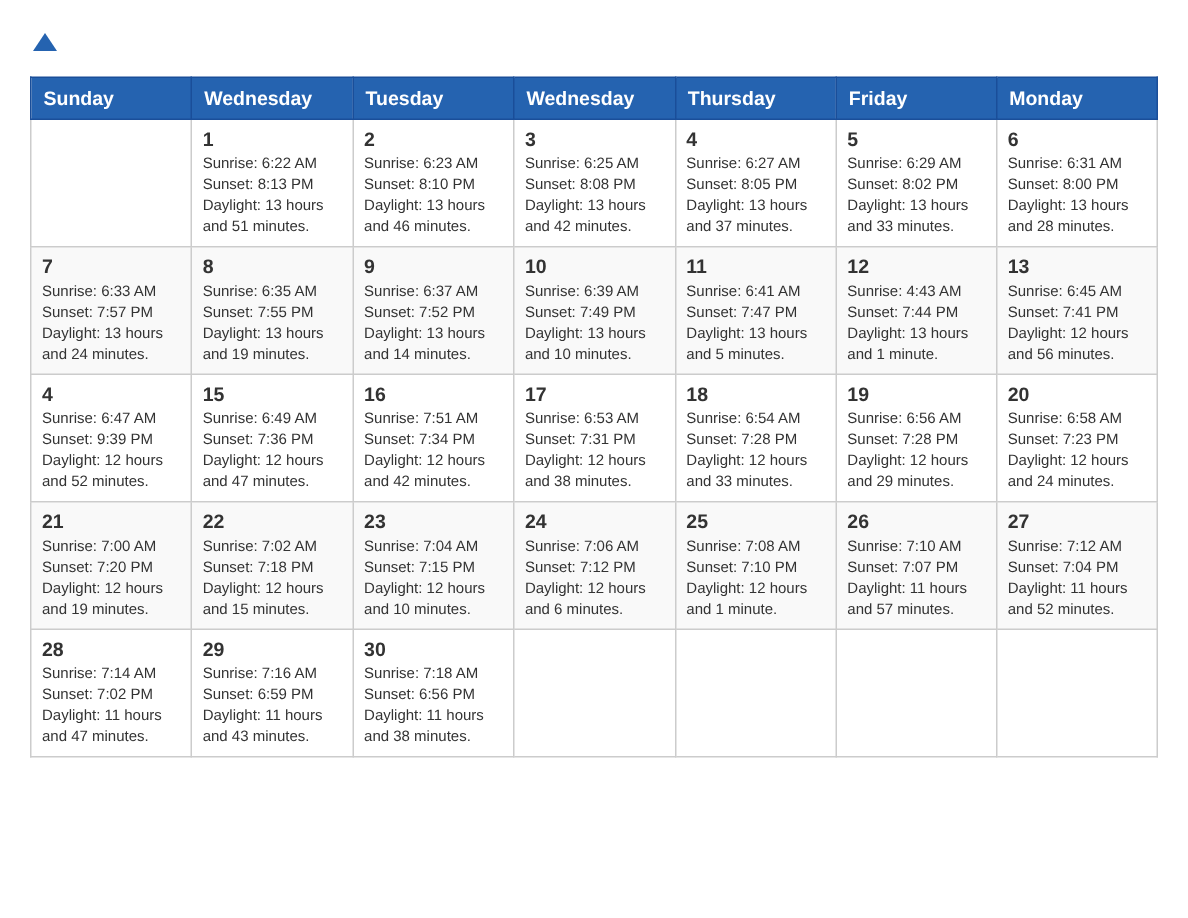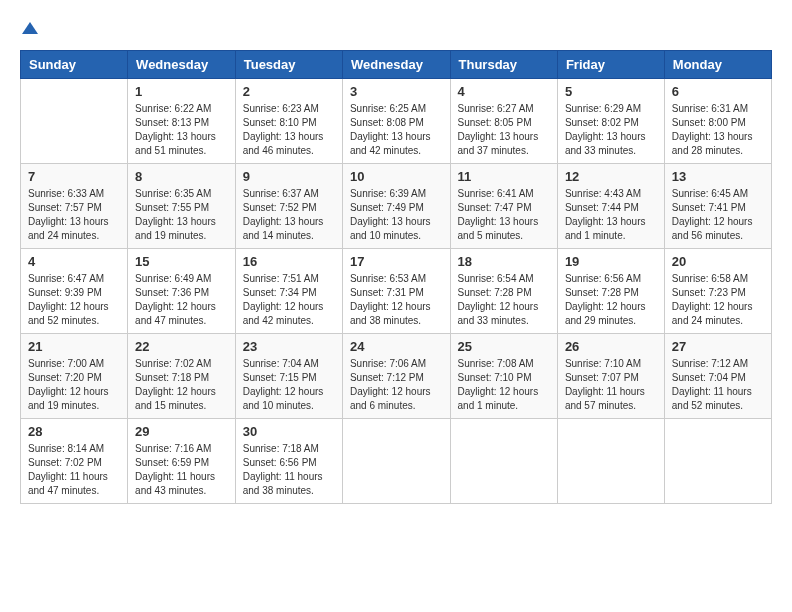--- a/index.html
+++ b/index.html
@@ -237,21 +237,21 @@
           <div class="day-info"><span>Sunrise: 7:10 AM</span><br><span>Sunset: 7:07 PM</span><br><span>Daylight: 11 hours</span><br><span>and 57 minutes.</span></div>
         </td>
         <td>
           <span class="day-num">27</span>
           <div class="day-info"><span>Sunrise: 7:12 AM</span><br><span>Sunset: 7:04 PM</span><br><span>Daylight: 11 hours</span><br><span>and 52 minutes.</span></div>
         </td>
       </tr>
       <tr>
         <td>
           <span class="day-num">28</span>
-          <div class="day-info"><span>Sunrise: 8:14 AM</span><br><span>Sunset: 7:02 PM</span><br><span>Daylight: 11 hours</span><br><span>and 47 minutes.</span></div>
+          <div class="day-info"><span>Sunrise: 7:14 AM</span><br><span>Sunset: 7:02 PM</span><br><span>Daylight: 11 hours</span><br><span>and 47 minutes.</span></div>
         </td>
         <td>
           <span class="day-num">29</span>
           <div class="day-info"><span>Sunrise: 7:16 AM</span><br><span>Sunset: 6:59 PM</span><br><span>Daylight: 11 hours</span><br><span>and 43 minutes.</span></div>
         </td>
         <td>
           <span class="day-num">30</span>
           <div class="day-info"><span>Sunrise: 7:18 AM</span><br><span>Sunset: 6:56 PM</span><br><span>Daylight: 11 hours</span><br><span>and 38 minutes.</span></div>
         </td>
         <td class="empty-cell"></td>

